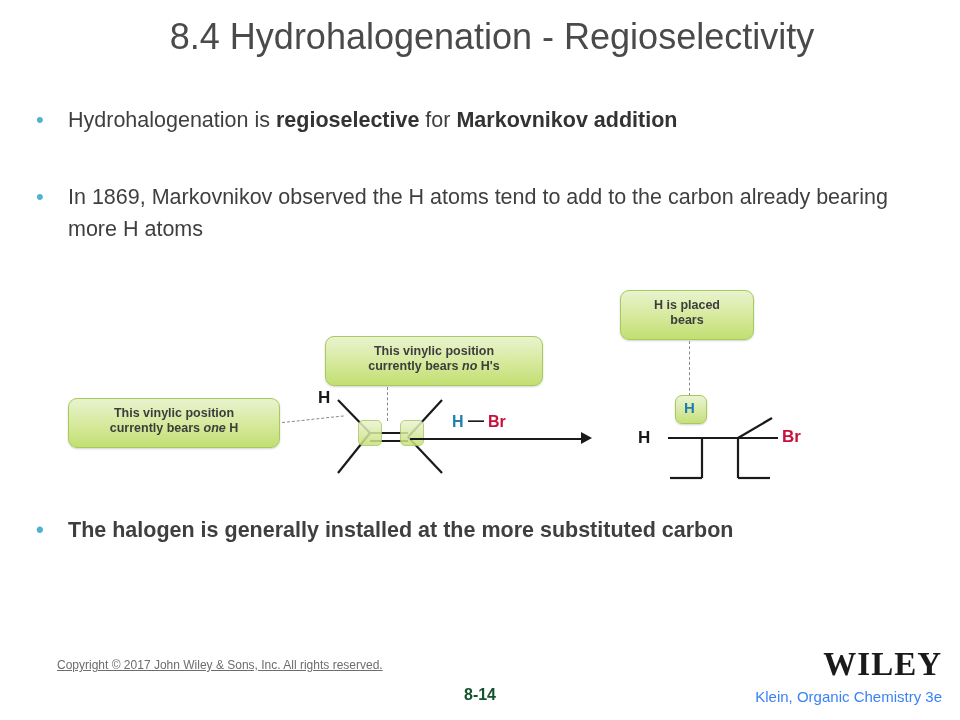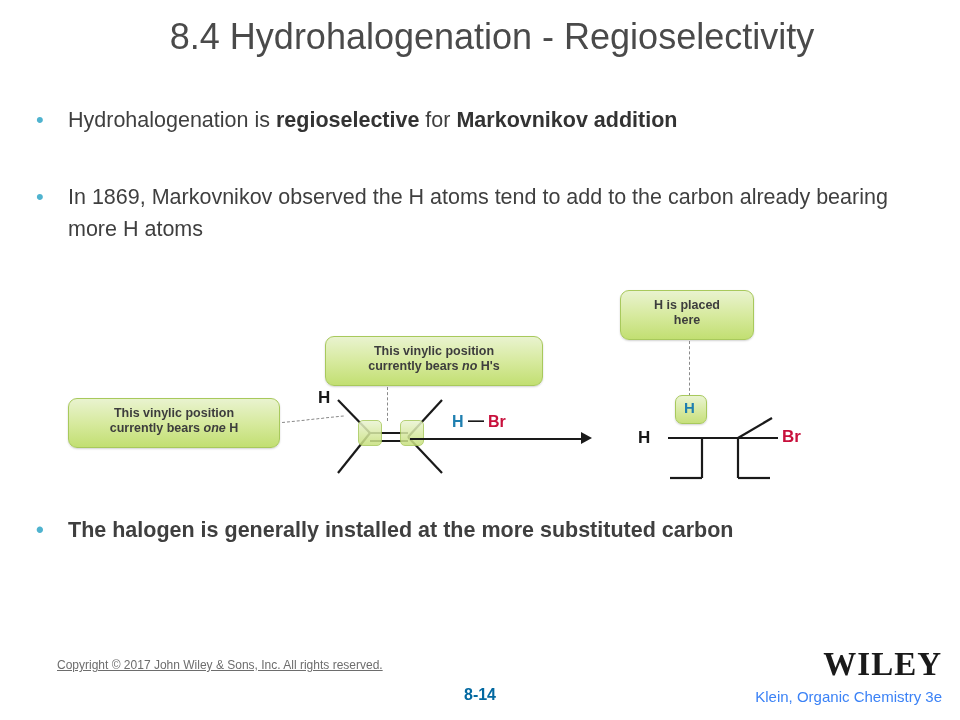--- a/index.html
+++ b/index.html
@@ -136,21 +136,21 @@
     text-decoration: underline;
   }
   .pagenum {
     position: absolute;
     left: 0;
     top: 686px;
     width: 960px;
     text-align: center;
     font-size: 16px;
     font-weight: bold;
-    color: #0369a1;
+    color: #14532d;
   }
   .wiley {
     position: absolute;
     right: 18px;
     top: 646px;
     font-family: "Liberation Serif", serif;
     font-size: 33px;
     font-weight: bold;
     letter-spacing: 1px;
     color: #1a1a1a;
@@ -198,21 +198,21 @@
       <span>currently bears </span><i>one</i><span> H</span>
     </div>
 
     <div class="callout c-mid">
       <span>This vinylic position</span><br>
       <span>currently bears </span><i>no</i><span> H's</span>
     </div>
 
     <div class="callout c-right">
       <span>H is placed</span><br>
-      <span>here</span>
+      <span>bears</span>
     </div>
 
     <div class="dashline" style="left:222px; top:134px; width:62px; transform: rotate(-6deg);"></div>
     <div class="dashv" style="left:327px; top:99px; height:34px;"></div>
     <div class="dashv" style="left:629px; top:53px; height:55px;"></div>
 
     <svg style="position:absolute; left:270px; top:100px;" width="130" height="90" viewBox="0 0 130 90">
       <line x1="8" y1="85" x2="40" y2="45" stroke="#1a1a1a" stroke-width="2.2"></line>
       <line x1="40" y1="45" x2="8" y2="12" stroke="#1a1a1a" stroke-width="2.2"></line>
       <line x1="40" y1="45" x2="78" y2="45" stroke="#1a1a1a" stroke-width="2.2"></line>

